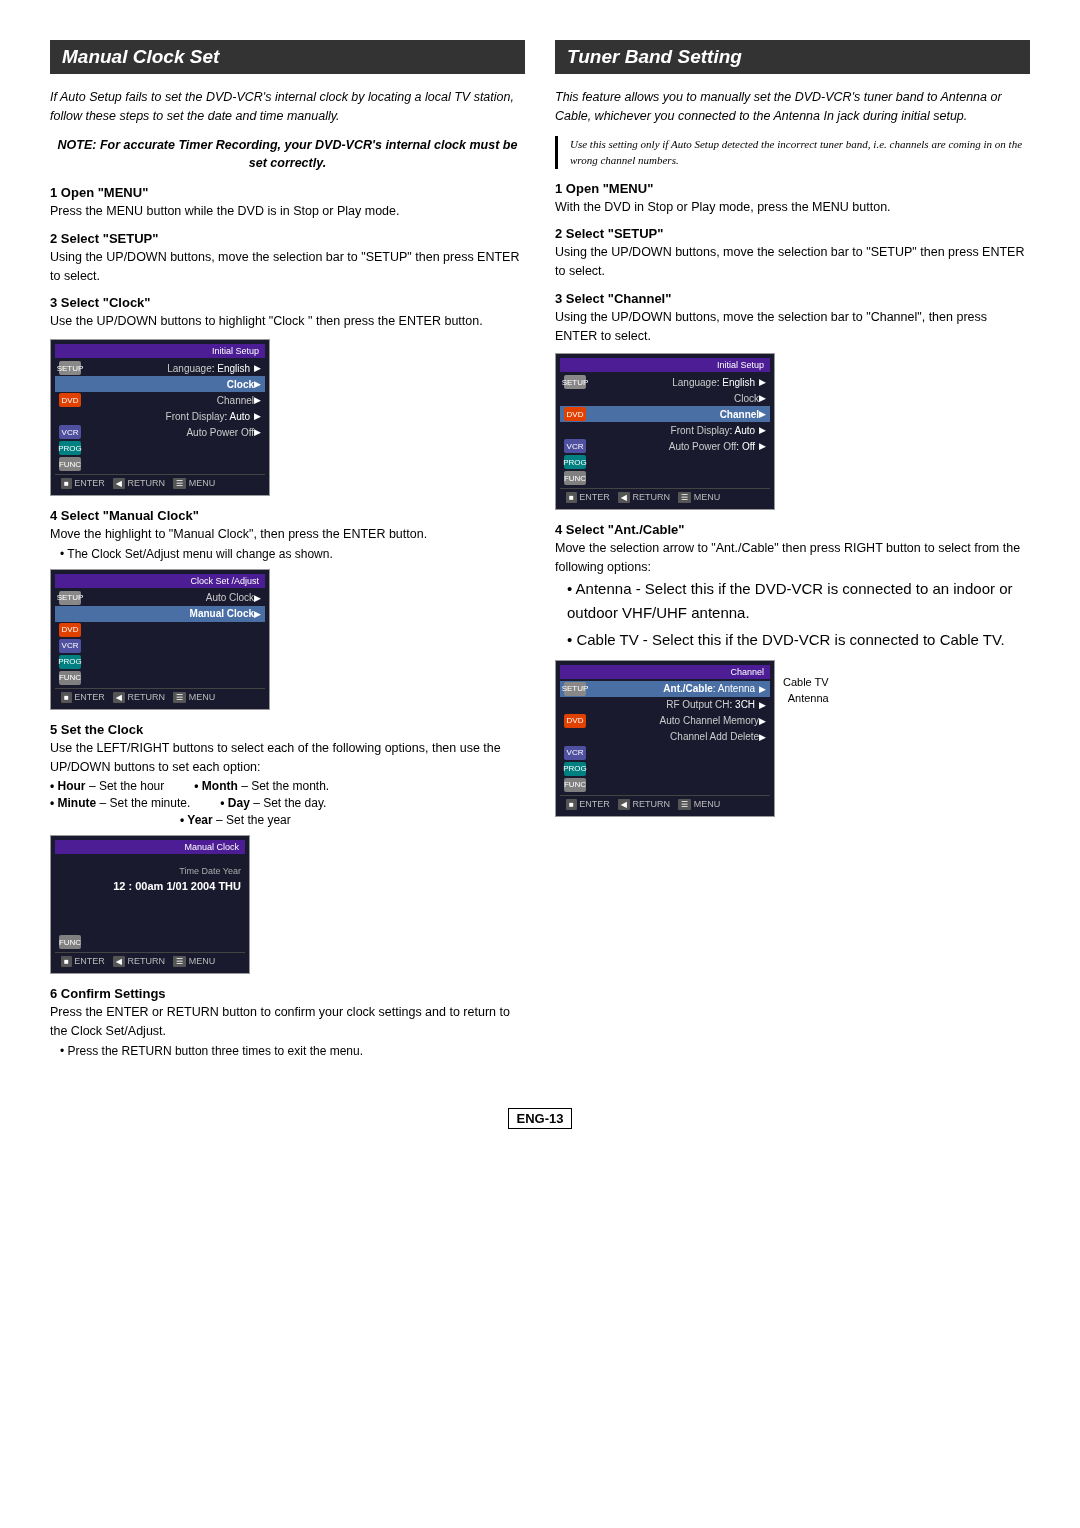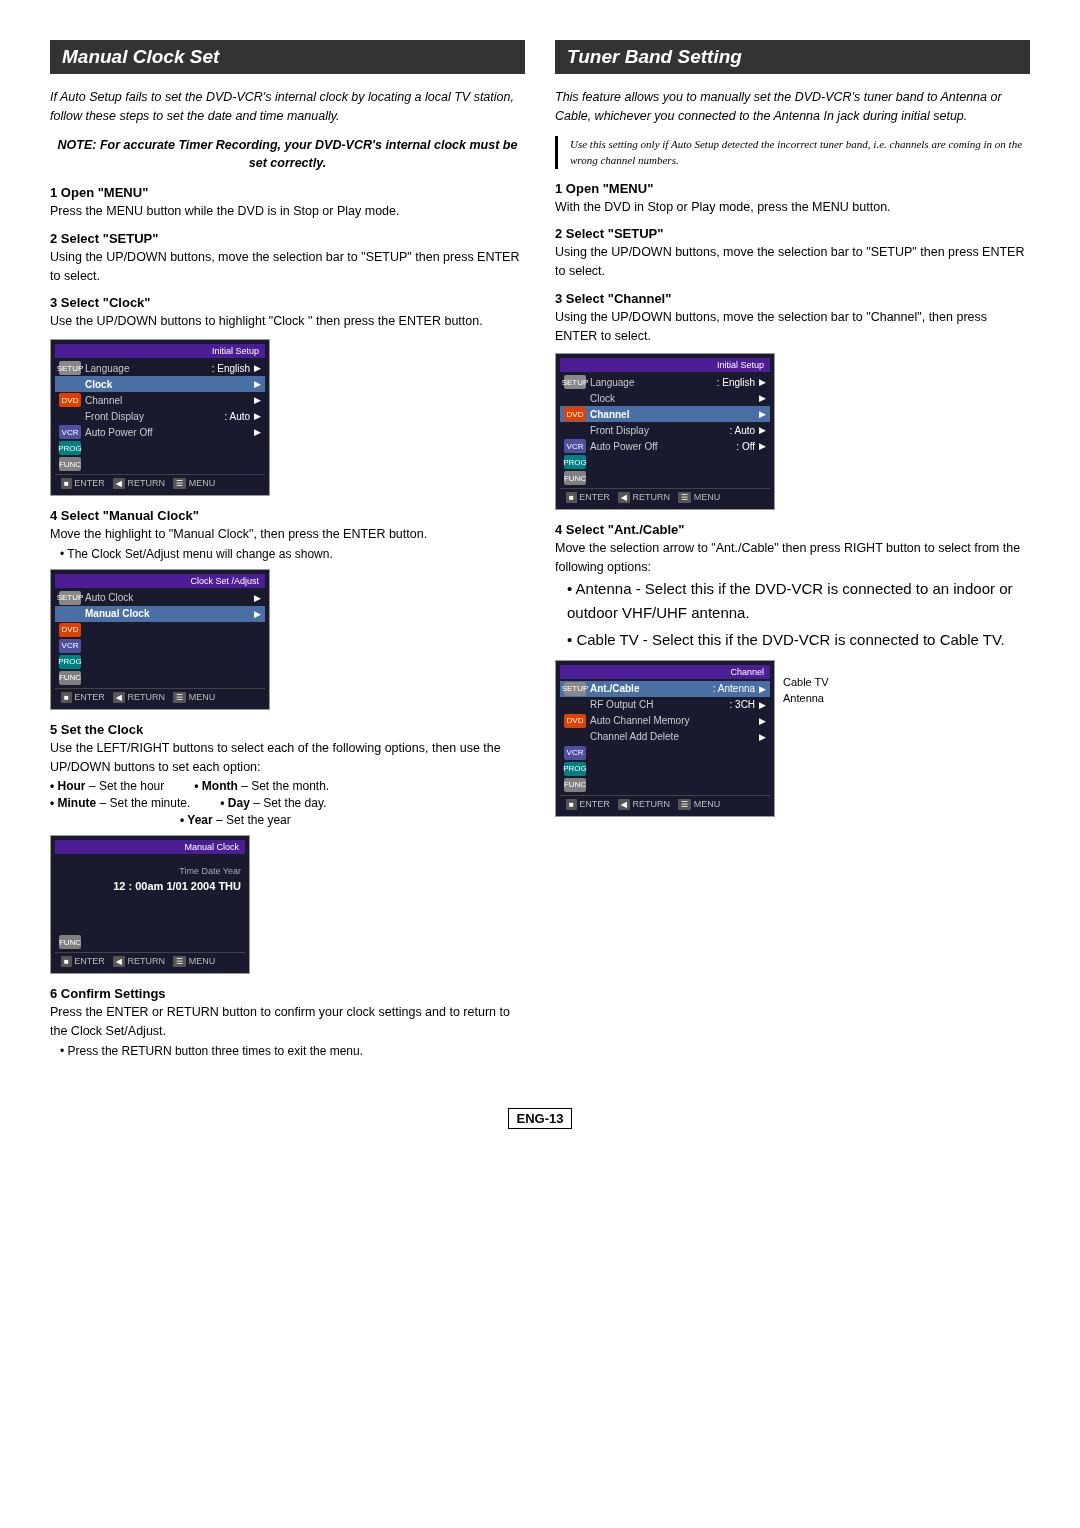--- a/index.html
+++ b/index.html
@@ -94,20 +94,21 @@
       font-size: 9px;
       margin-bottom: 2px;
     }
 
     .menu-row {
       display: flex;
       align-items: center;
       padding: 1px 4px;
       font-size: 10px;
       min-height: 16px;
+      text-align: right;
     }
 
     .menu-row.selected {
       background: #4a6fa5;
     }
 
     .menu-icon {
       width: 22px;
       height: 14px;
       background: #555;
@@ -473,21 +474,21 @@
           <div class="menu-row">
             <div class="menu-icon func">FUNC</div>
           </div>
           <div class="menu-footer">
             <span><span class="footer-btn">■</span> ENTER</span>
             <span><span class="footer-btn">◀</span> RETURN</span>
             <span><span class="footer-btn">☰</span> MENU</span>
           </div>
         </div>
 
-        <div style="margin-left:8px; font-size:11px; display:flex; flex-direction:column; gap:4px; margin-top:16px;">
+        <div style="margin-left:8px; font-size:11px; display:flex; flex-direction:column; gap:4px; margin-top:16px;align-items:flex-end;">
           <span>Cable TV</span>
           <span>Antenna</span>
         </div>
       </div>
     </div>
   </div>
 </div>
 
 <div class="page-num-container">
   <span class="page-number">ENG-13</span>

